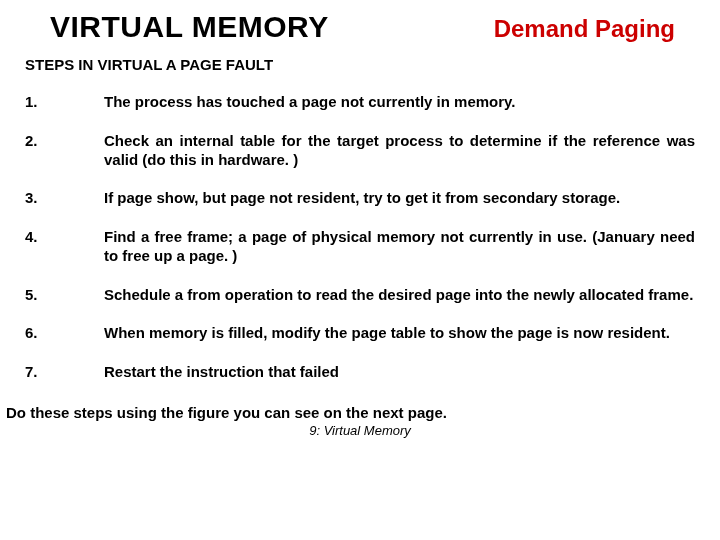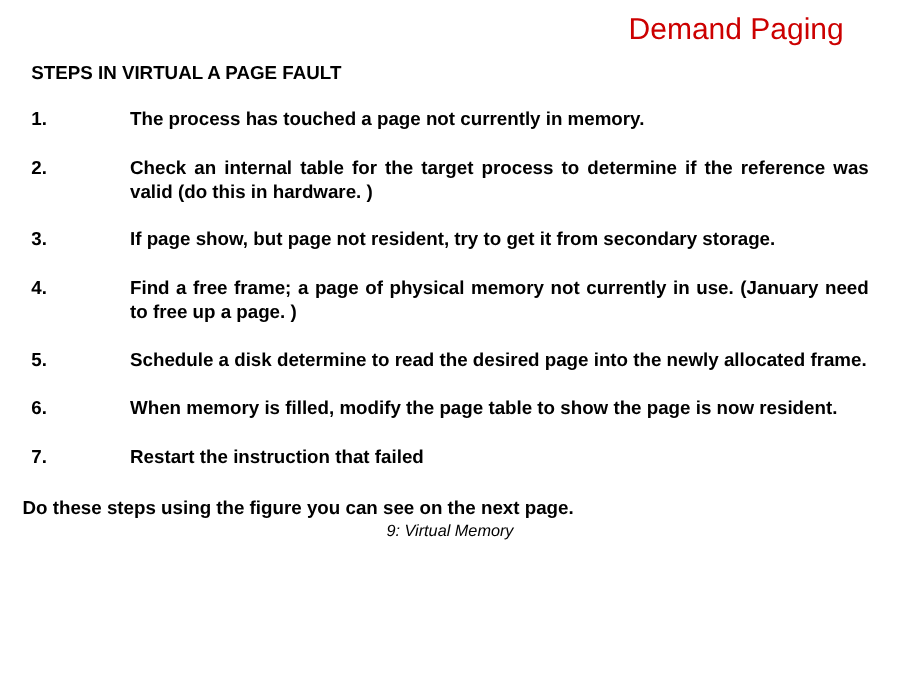--- a/index.html
+++ b/index.html
@@ -24,21 +24,21 @@
     padding: 10px 0 0 0;
   }
   .title-left {
     font-size: 30px;
     font-weight: bold;
     margin-left: 50px;
     letter-spacing: 0.5px;
   }
   .title-right {
     font-size: 24px;
-    font-weight: normal;
+    font-weight: bold;
     color: #cc0000;
     margin-left: auto;
     margin-right: 45px;
   }
   .subtitle {
     font-size: 15px;
     font-weight: bold;
     margin: 12px 0 0 25px;
   }
   .list {
@@ -57,35 +57,36 @@
     flex: 0 0 42px;
   }
   .txt {
     flex: 1;
     line-height: 1.25;
     margin-left: 37px;
   }
   .footer-note {
     font-size: 15px;
     font-weight: bold;
-    margin: 22px 0 0 18px;
+    margin: 22px 0 0 6px;
   }
   .slide-ref {
     font-size: 13px;
     text-align: center;
     margin-top: 2px;
     font-style: italic;
   }
 </style>
 </head>
 <body>
 
 <div class="slide">
 
   <div class="title-row">
+    <div class="title-left">VIRTUAL MEMORY</div>
     <div class="title-right">Demand Paging</div>
   </div>
 
   <div class="subtitle">STEPS IN VIRTUAL A PAGE FAULT</div>
 
   <div class="list">
     <div class="item">
       <div class="num">1.</div>
       <div class="txt">The process has touched a page not currently in memory.</div>
     </div>
@@ -96,21 +97,21 @@
     <div class="item">
       <div class="num">3.</div>
       <div class="txt">If page show, but page not resident, try to get it from secondary storage.</div>
     </div>
     <div class="item">
       <div class="num">4.</div>
       <div class="txt">Find a free frame; a page of physical memory not currently in use. (January need to free up a page. )</div>
     </div>
     <div class="item">
       <div class="num">5.</div>
-      <div class="txt">Schedule a disk determine to read the desired page into the newly allocated frame.</div>
+      <div class="txt">Schedule a from operation to read the desired page into the newly allocated frame.</div>
     </div>
     <div class="item">
       <div class="num">6.</div>
       <div class="txt">When memory is filled, modify the page table to show the page is now resident.</div>
     </div>
     <div class="item">
       <div class="num">7.</div>
       <div class="txt">Restart the instruction that failed</div>
     </div>
   </div>

